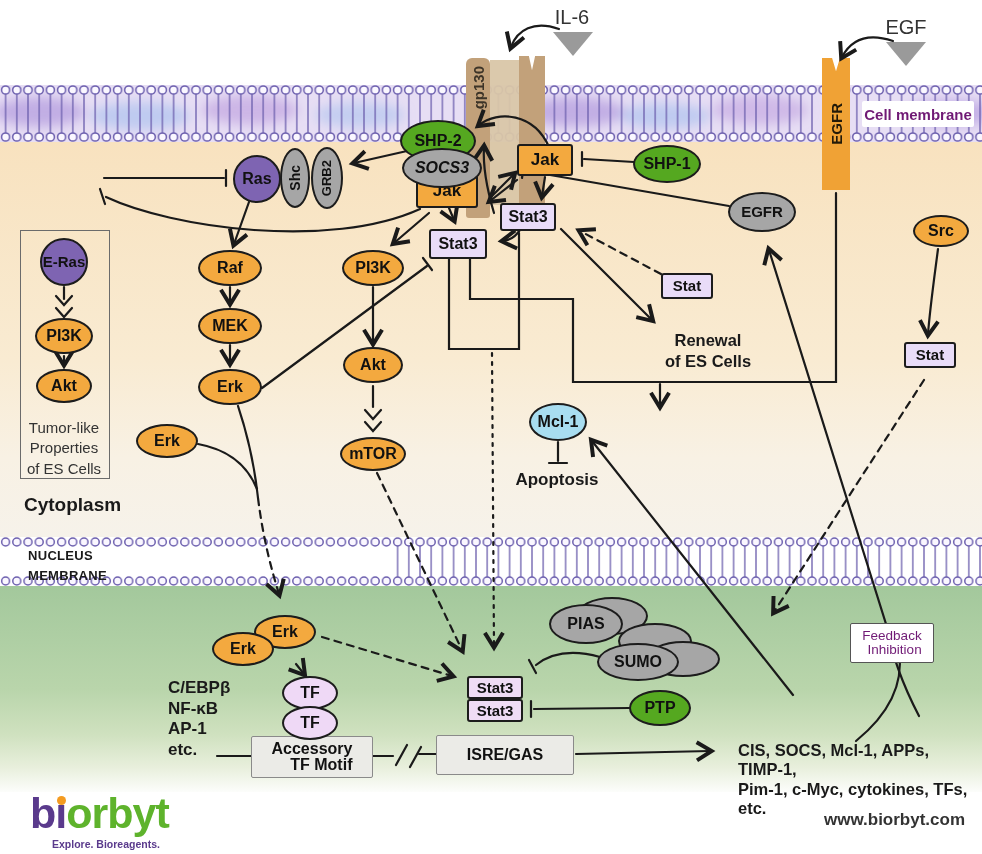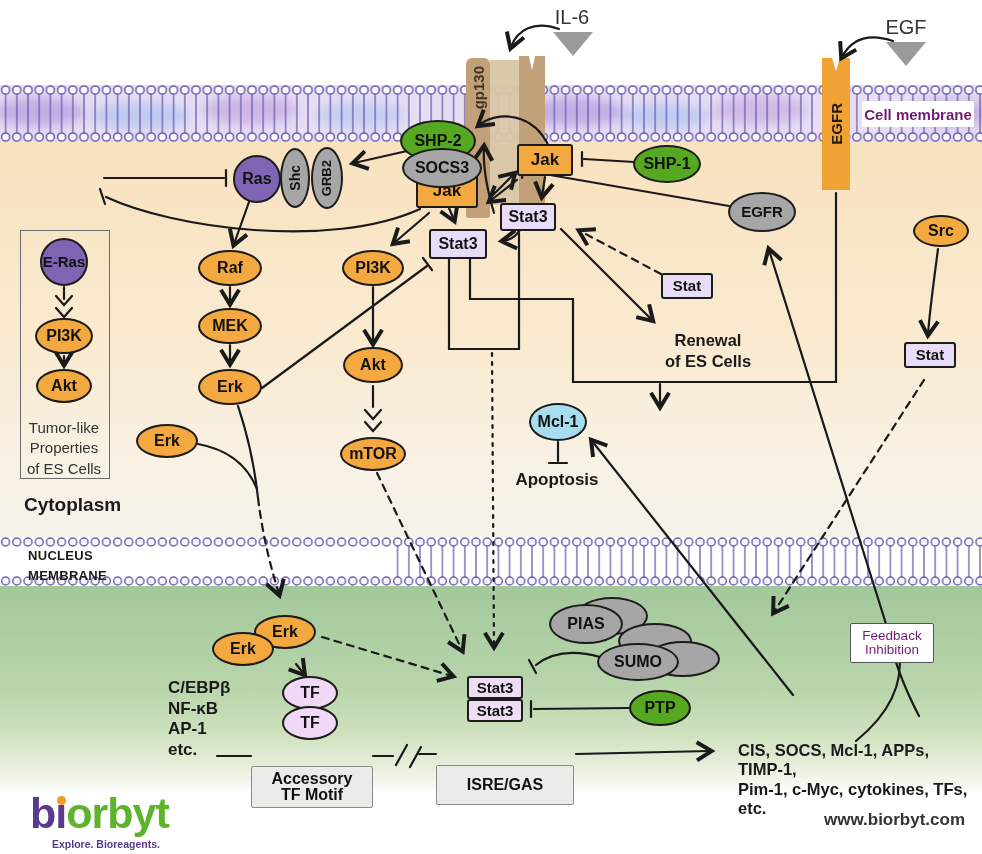--- a/index.html
+++ b/index.html
@@ -9,31 +9,31 @@
   .band-cyto{top:142px;height:395px;background:linear-gradient(#f8e2bf,#f9ebd2 55%,#f8f1e4 80%,#f6f2ea);}
   .band-cellmem{top:85px;height:57px;background:#e7def4;}
   .band-nucmem{top:537px;height:49px;background:#ffffff;}
   .band-nuc{top:586px;height:206px;background:linear-gradient(#a3c89c,#b9d5ab 50%,#cfe1bf 72%,#e8efdc 88%,#fcfdfb);}
   svg.lay{position:absolute;left:0;top:0;}
   #bgsvg{z-index:1;}
   #linksvg{z-index:20;}
   .rbar{position:absolute;z-index:5;}
   .node{position:absolute;z-index:30;display:flex;align-items:center;justify-content:center;
         box-sizing:border-box;border:2px solid #1c1c1c;color:#111;font-weight:bold;
-        text-align:center;line-height:1.02;font-size:16px;}
+        text-align:right;line-height:1.02;font-size:16px;}
   .ell{border-radius:50%;}
   .bx{border-radius:3px;}
   .orange{background:#F3A93F;}
   .purple{background:#7E64B2;}
   .gray{background:#A6A6A6;}
   .green{background:#55A820;}
   .lilac{background:#E9DCF8;}
   .blue{background:#A8DDF0;}
   .pink{background:#EFD9F6;}
-  .dnabox{background:#ebebe7;border:1.5px solid #8a8a8a;border-radius:2px;margin-top:30px;}
+  .dnabox{background:#ebebe7;border:1.5px solid #8a8a8a;border-radius:2px;}
   .lbl{position:absolute;z-index:25;color:#1a1a1a;font-weight:bold;text-align:center;}
   .ml{white-space:pre-line;}
   .vert{writing-mode:vertical-rl;transform:rotate(180deg);}
   .tri{position:absolute;z-index:6;width:0;height:0;border-left:20px solid transparent;
        border-right:20px solid transparent;border-top:24px solid #9a9a9a;}
   .whitebox{background:#fff;border:1.5px solid #555;border-radius:2px;z-index:35;
             font-weight:normal;color:#701a75;}
   #tumorbox{position:absolute;left:20px;top:230px;width:88px;height:247px;
             border:1.3px solid #6b6b6b;z-index:8;background:transparent;}
   #logo{position:absolute;left:30px;top:789px;z-index:40;font-weight:bold;font-size:43px;letter-spacing:-1px;}
@@ -175,21 +175,21 @@
 
   <div class="node ell purple" style="left:233px;top:155px;width:48px;height:48px;">Ras</div>
   <div class="node ell gray" style="left:280px;top:148px;width:30px;height:60px;">
     <span class="vert" style="font-size:14px;">Shc</span>
   </div>
   <div class="node ell gray" style="left:311px;top:147px;width:32px;height:62px;">
     <span class="vert" style="font-size:13px;">GRB2</span>
   </div>
   <div class="node ell green" style="left:400px;top:120px;width:76px;height:42px;z-index:31;">SHP-2</div>
   <div class="node bx orange" style="left:416px;top:174px;width:62px;height:34px;font-size:17px;z-index:31;">Jak</div>
-  <div class="node ell gray" style="left:402px;top:148px;width:80px;height:40px;z-index:32;">SOCS3</div>
+  <div class="node ell gray" style="left:402px;top:148px;width:80px;height:40px;z-index:32;font-style:italic;">SOCS3</div>
   <div class="node bx orange" style="left:517px;top:144px;width:56px;height:32px;font-size:17px;">Jak</div>
   <div class="node ell green" style="left:633px;top:145px;width:68px;height:38px;">SHP-1</div>
   <div class="node ell gray" style="left:728px;top:192px;width:68px;height:40px;font-size:15px;">EGFR</div>
   <div class="node ell orange" style="left:913px;top:215px;width:56px;height:32px;">Src</div>
   <div class="node bx lilac" style="left:429px;top:229px;width:58px;height:30px;">Stat3</div>
   <div class="node bx lilac" style="left:500px;top:203px;width:56px;height:28px;">Stat3</div>
   <div class="node bx lilac" style="left:661px;top:273px;width:52px;height:26px;font-size:15px;">Stat</div>
   <div class="node bx lilac" style="left:904px;top:342px;width:52px;height:26px;font-size:15px;">Stat</div>
 
   <div class="node ell purple" style="left:40px;top:238px;width:48px;height:48px;font-size:15px;">E-Ras</div>

